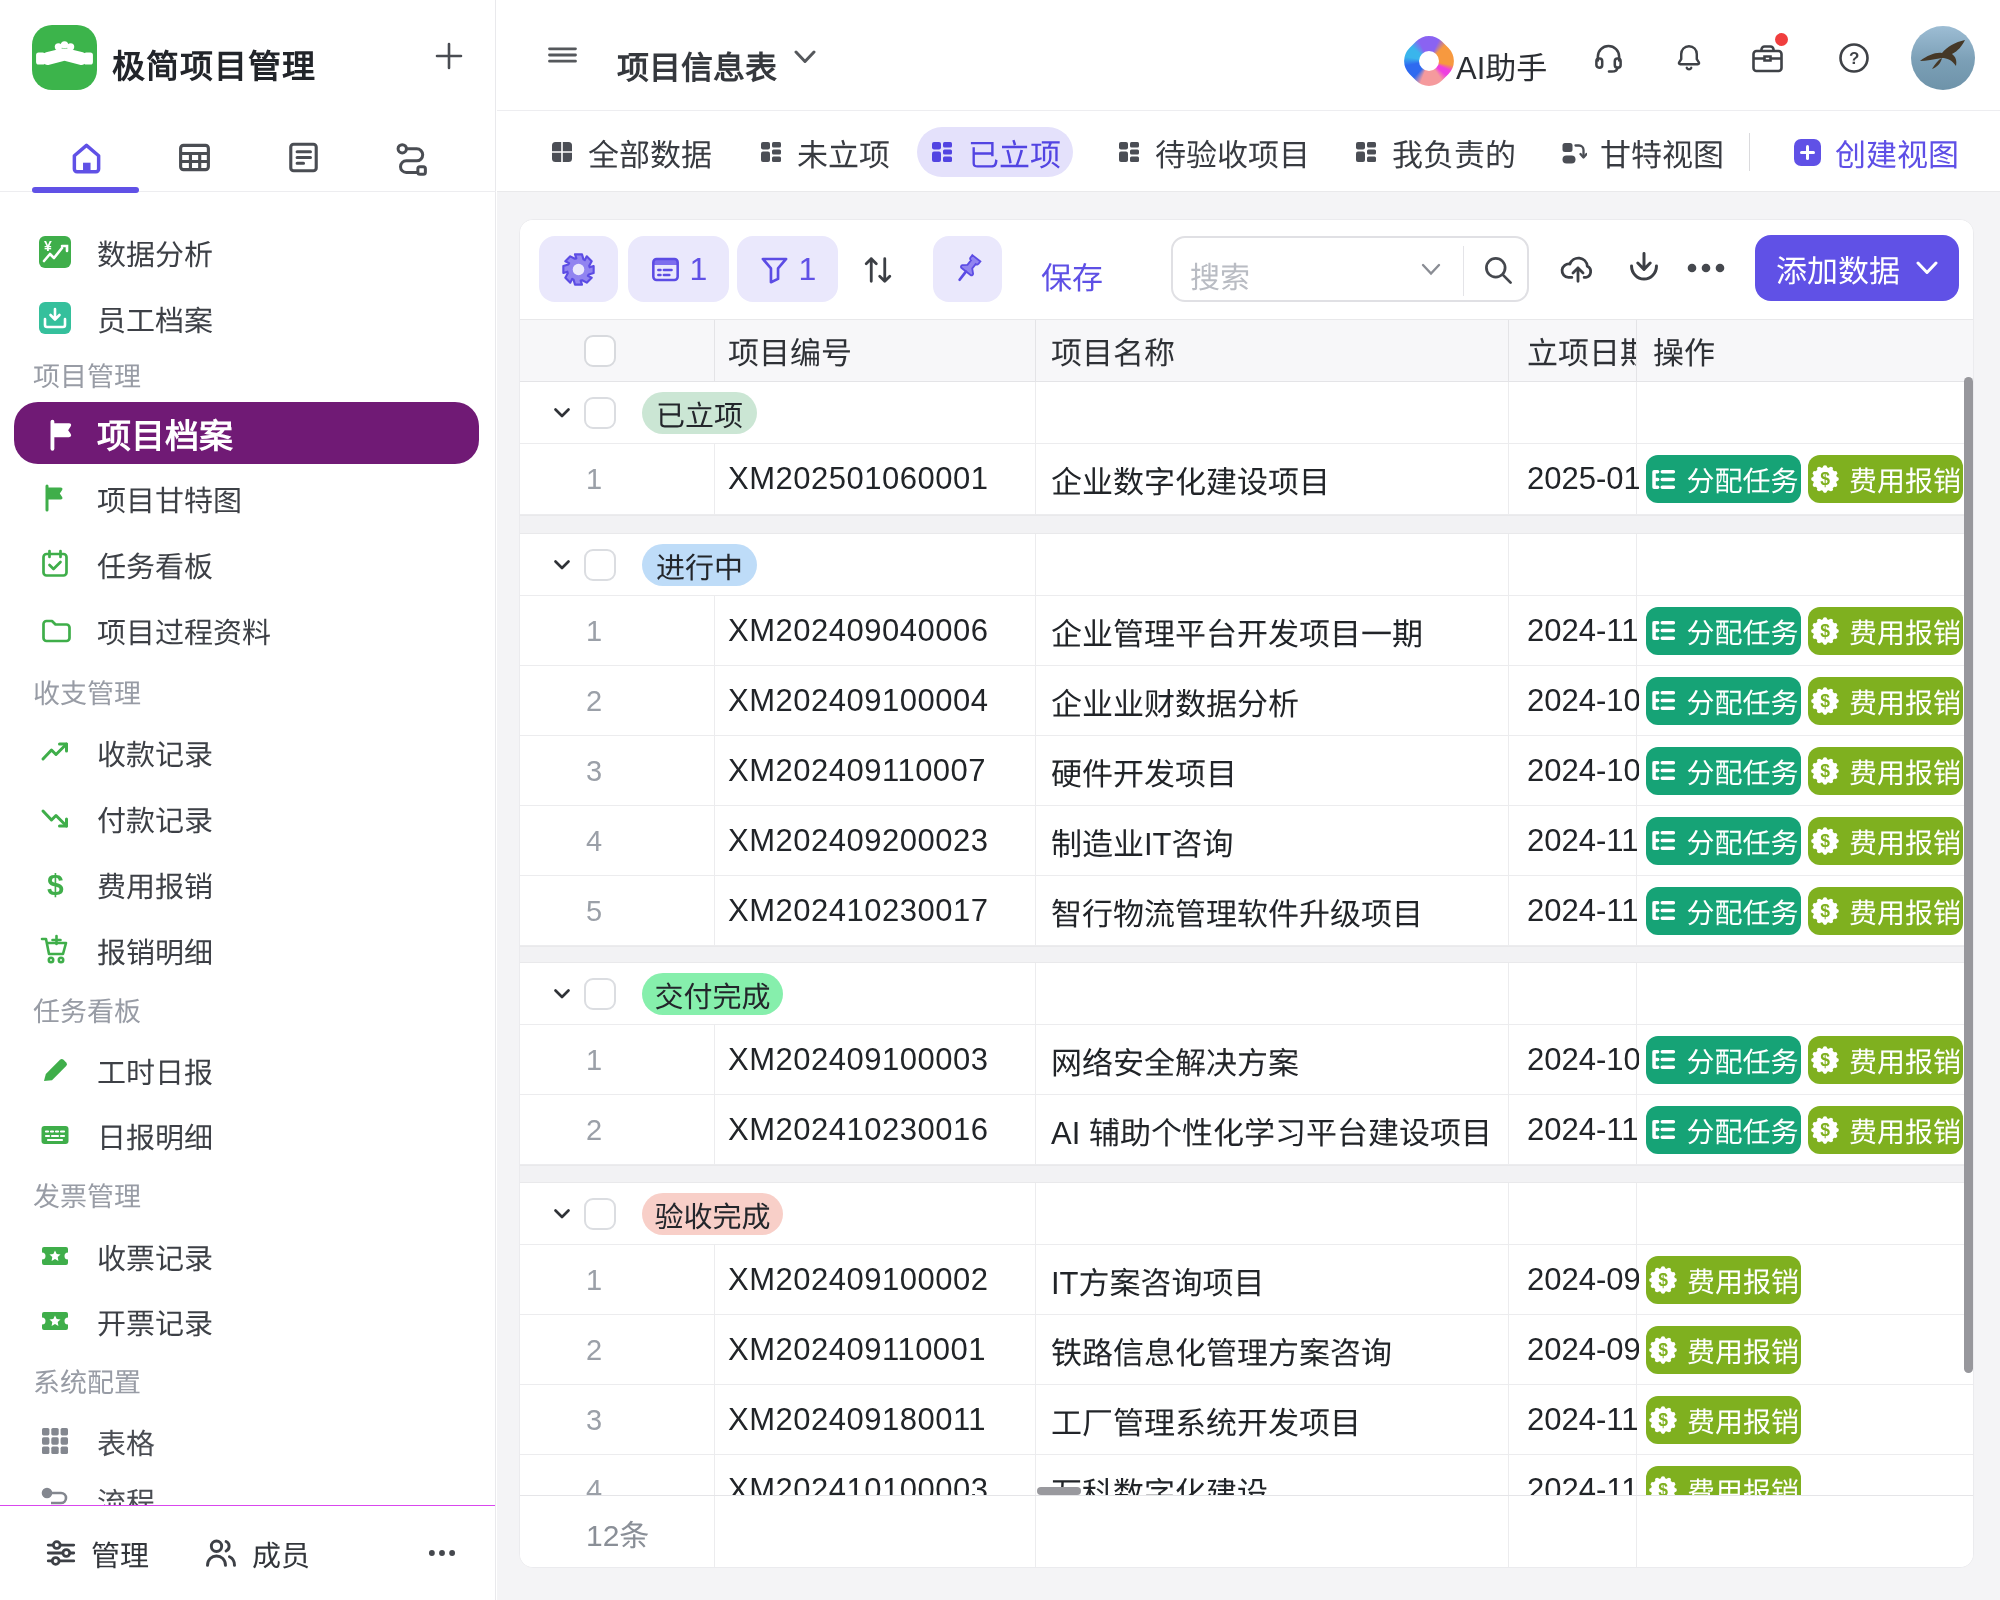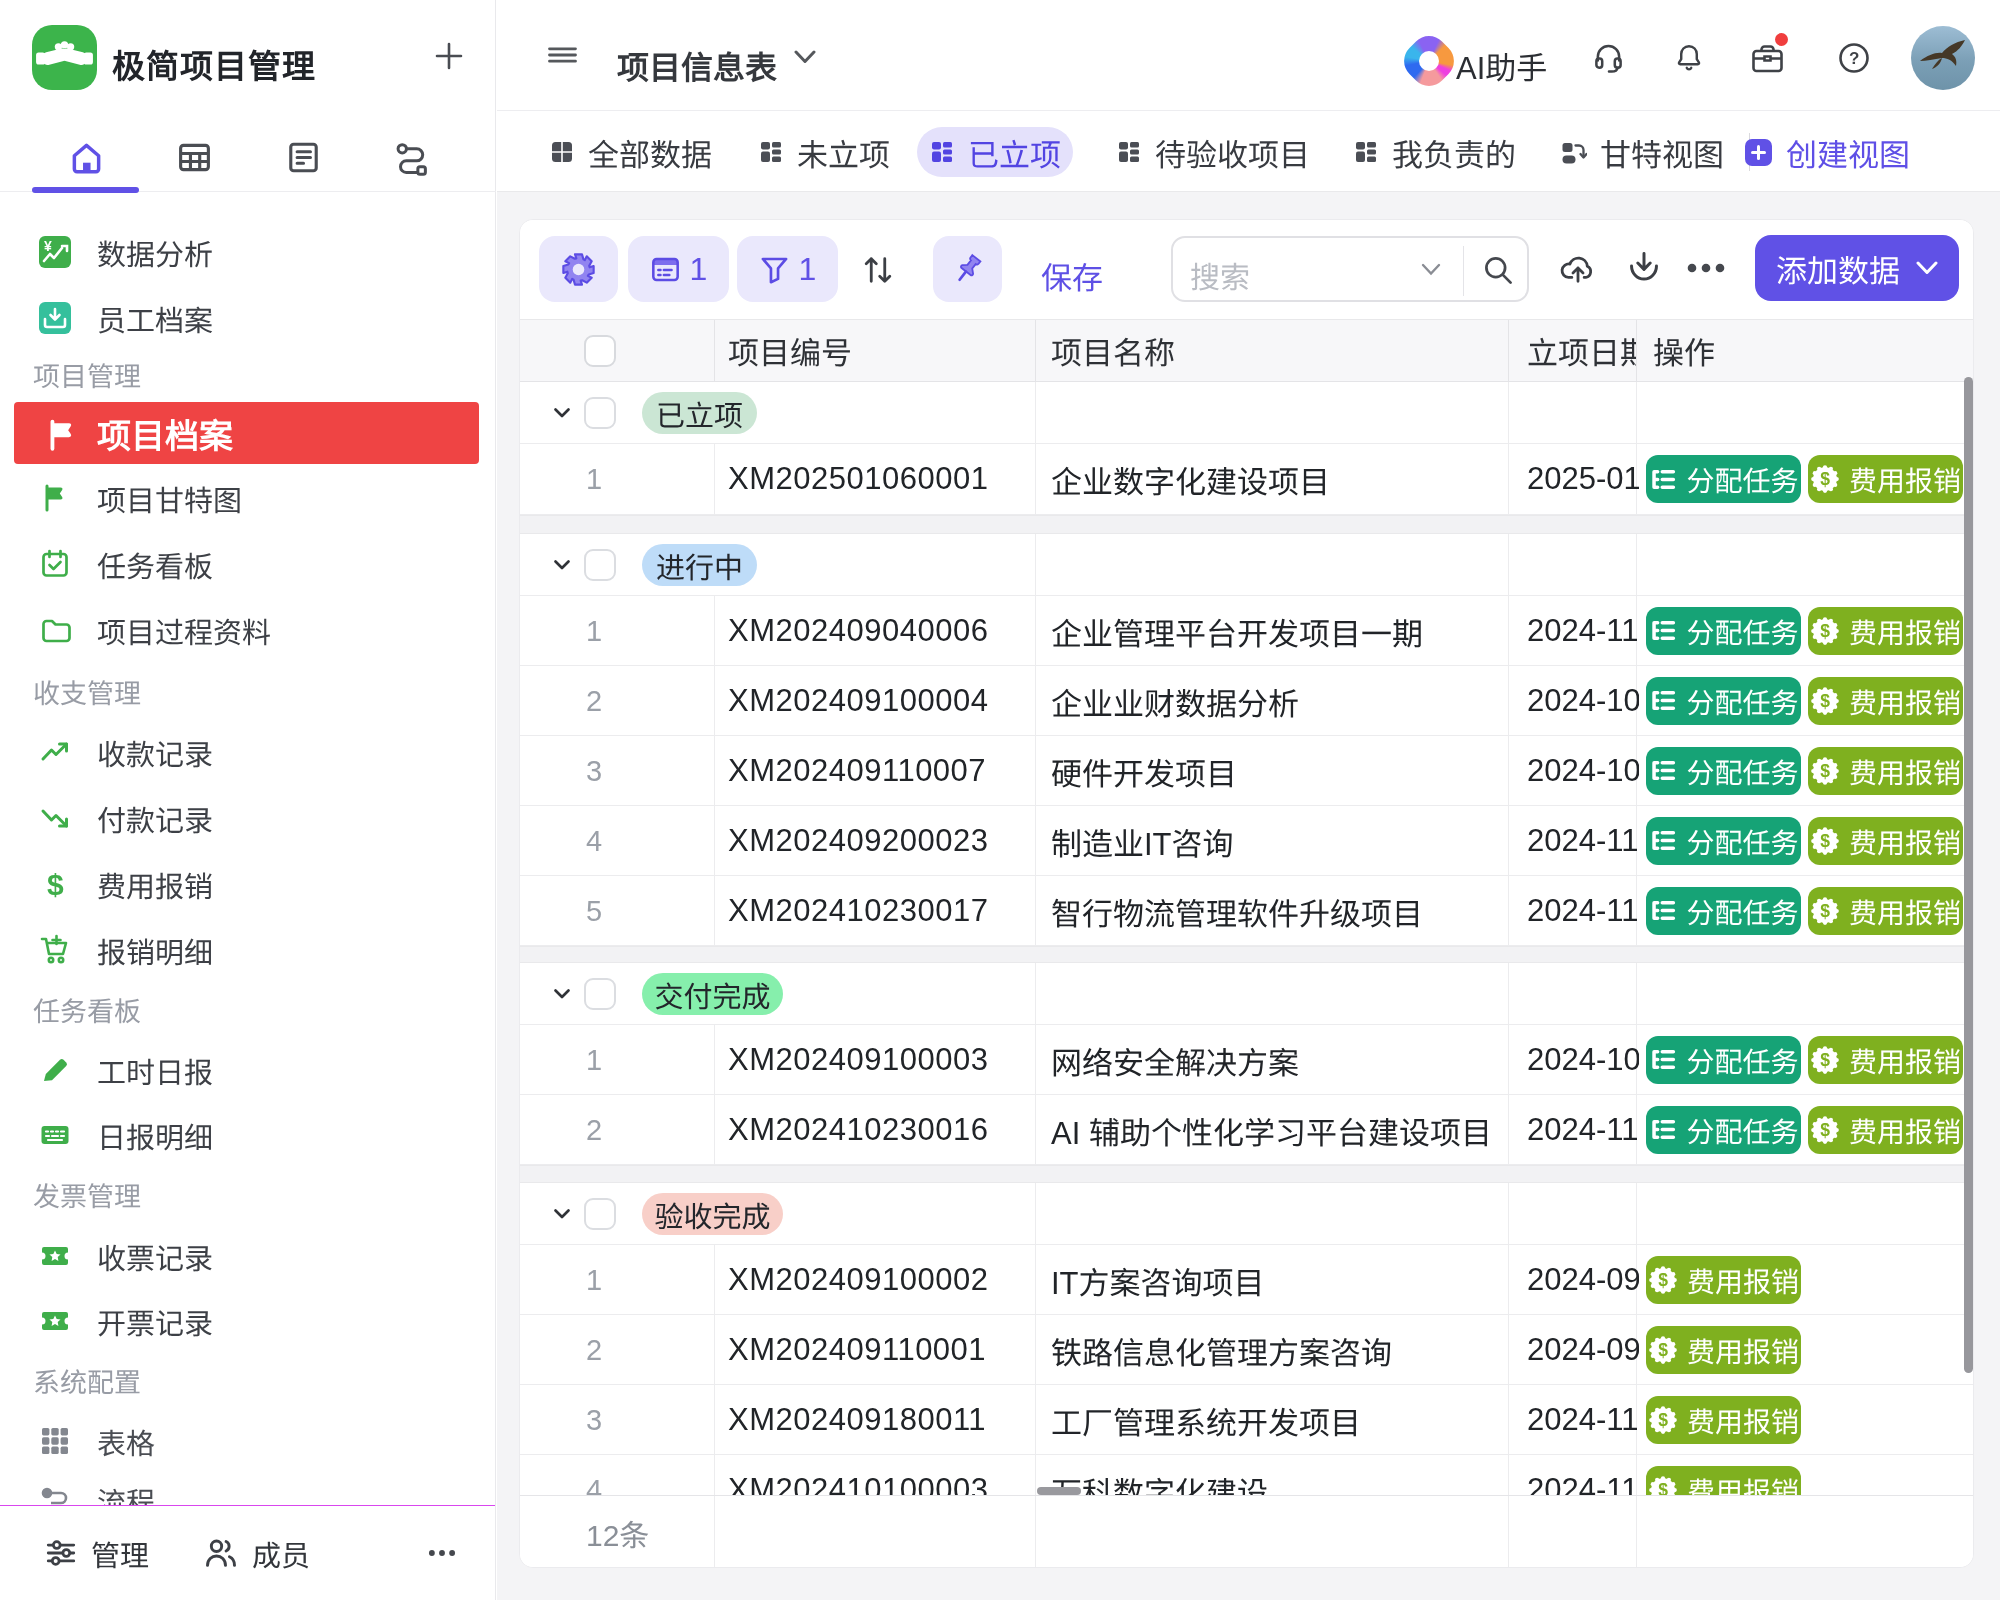--- a/index.html
+++ b/index.html
@@ -15,21 +15,21 @@
 #sbtitle { position:absolute; left:112px; top:40px; font-size:33px; font-weight:700; color:#22252a; letter-spacing:1px; }
 #sbplus { position:absolute; left:434px; top:41px; }
 .navico { position:absolute; top:139px; }
 #navline { position:absolute; left:32px; top:187px; width:107px; height:6px; border-radius:3px; background:#6051e6; z-index:2; }
 #sbline { position:absolute; left:0; top:191px; width:496px; height:1px; background:#ededf0; }
 #menu { position:absolute; left:0; top:192px; width:495px; height:1313px; overflow:hidden; }
 .mi { position:absolute; left:0; width:495px; height:62px; }
 .mi .ic { position:absolute; left:39px; top:15px; width:32px; height:32px; }
 .mi .tx { position:absolute; left:97px; top:50%; transform:translateY(-50%); font-size:29px; color:#3d4046; white-space:nowrap; }
 .ml { position:absolute; left:33px; width:400px; font-size:27px; color:#989ca5; }
-#misel { position:absolute; left:14px; top:402px; width:465px; height:62px; border-radius:4px; background:#ef4444; }
+#misel { position:absolute; left:14px; top:402px; width:465px; height:62px; border-radius:24px; background:#701a75; }
 #misel .ic { position:absolute; left:31px; top:16px; }
 #misel .tx { position:absolute; left:83px; top:50%; transform:translateY(-50%); font-size:34px; font-weight:700; color:#fff; }
 #sbbot { position:absolute; left:0; top:1505px; width:495px; height:95px; border-top:1px solid #d946ef; background:#fff; }
 .bbi { position:absolute; top:50%; transform:translateY(-50%); display:flex; align-items:center; gap:13px; font-size:29px; color:#33363b; }
 
 
 #main { position:absolute; left:497px; top:0; width:1503px; height:1600px; }
 #topbar { position:absolute; left:0; top:0; width:1503px; height:111px; background:#fff; border-bottom:1px solid #ededf0; }
 #tabs { position:absolute; left:0; top:112px; width:1503px; height:80px; background:#fff; border-bottom:1px solid #e9e9eb;padding-left:16px; }
 #content { position:absolute; left:0; top:192px; width:1503px; height:1408px; background:#f4f4f6; }
@@ -42,21 +42,21 @@
 #aitx { position:absolute; left:959px; top:43px; font-size:31px; color:#2b2e33; }
 #avatar { position:absolute; left:1414px; top:26px; width:64px; height:64px; border-radius:50%; overflow:hidden; background:linear-gradient(180deg,#9dbdd4 0%,#7b9fb6 55%,#6e93a9 100%); }
 #reddot { position:absolute; left:1278px; top:33px; width:13px; height:13px; border-radius:50%; background:#f03e3e; }
 
 
 .tab { position:absolute; top:0; height:80px; display:flex; align-items:center; gap:13px; font-size:31px; color:#383b41; }
 .tab svg { flex:0 0 auto; }
 #tabsel { position:absolute; left:420px; top:15px; width:156px; height:50px; border-radius:25px; background:#e4e1fb; }
 #tabsel .in { position:absolute; left:0; top:-15px; width:156px; height:80px; display:flex; align-items:center; justify-content:center; gap:13px; font-size:31px; color:#5244e2; font-weight:500; }
 #tabsep { position:absolute; left:1252px; top:21px; width:1px; height:38px; background:#dadadd; }
-#mkview { position:absolute; left:1248px; top:0; height:80px; display:flex; align-items:center; gap:14px; font-size:31px; color:#5e4fe6; font-weight:500;font-family:Liberation Serif, serif; }
+#mkview { position:absolute; left:1297px; top:0; height:80px; display:flex; align-items:center; gap:14px; font-size:31px; color:#5e4fe6; font-weight:500;font-family:Liberation Serif, serif; }
 #pluschip { width:27px; height:27px; border-radius:7px; background:#6051e6; position:relative; }
 #pluschip:before,#pluschip:after { content:""; position:absolute; background:#fff; border-radius:2px; }
 #pluschip:before { left:6px; top:12px; width:15px; height:3px; }
 #pluschip:after { left:12px; top:6px; width:3px; height:15px; }
 
 
 #card { position:absolute; left:22px; top:27px; width:1455px; height:1349px; background:#fff; border-radius:14px; border:1px solid #ebebee; overflow:hidden; }
 #toolbar { position:absolute; left:0; top:0; width:1455px; height:99px; background:#fff; }
 .tpill { position:absolute; top:16px; height:66px; border-radius:16px; background:#eae8fc; display:flex; align-items:center; justify-content:center; gap:9px; color:#6051e6; font-size:32px; }
 #savetx { position:absolute; left:521px; top:33px; font-size:31px; color:#5e50e5; font-weight:500; }

